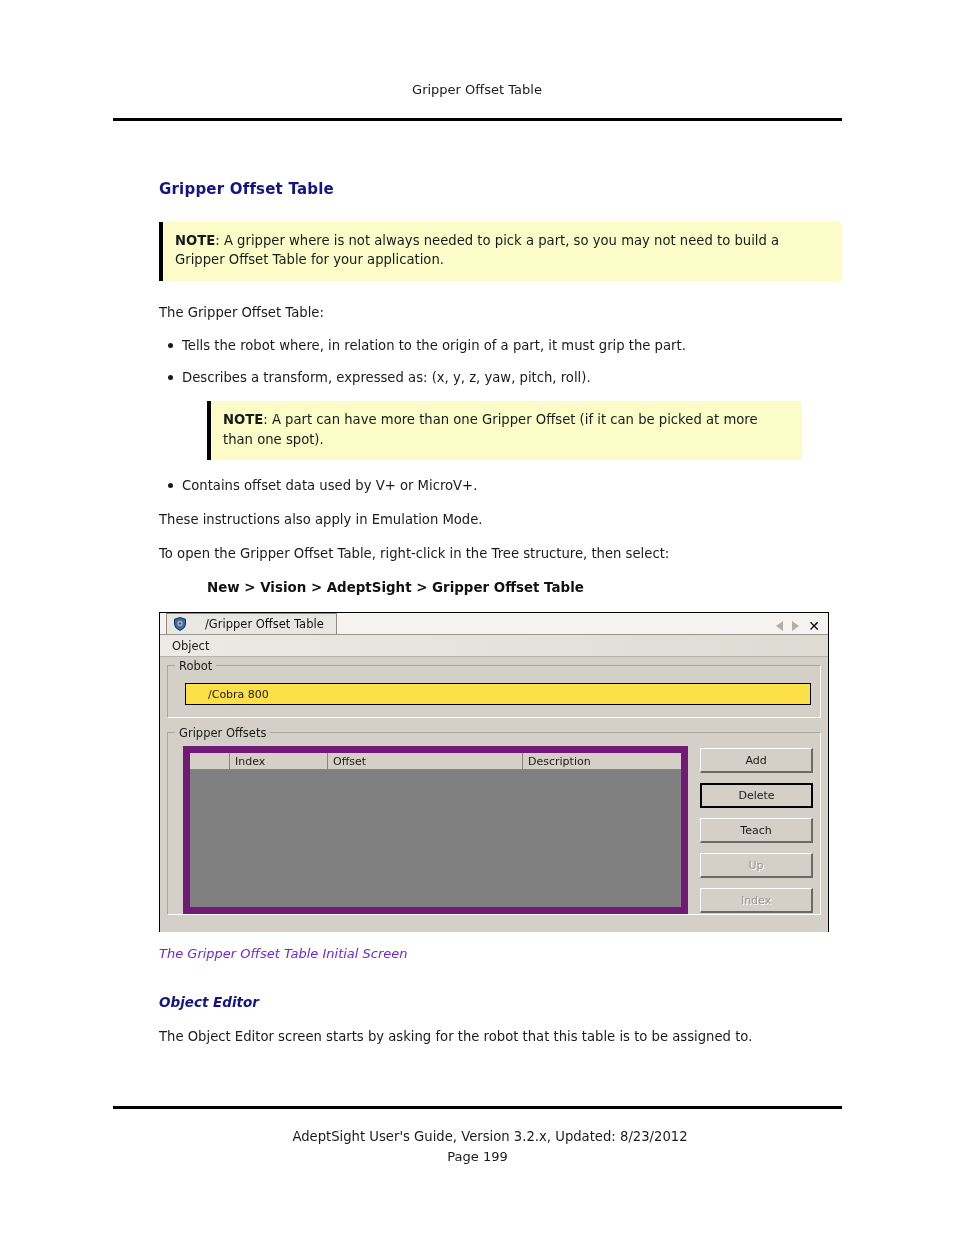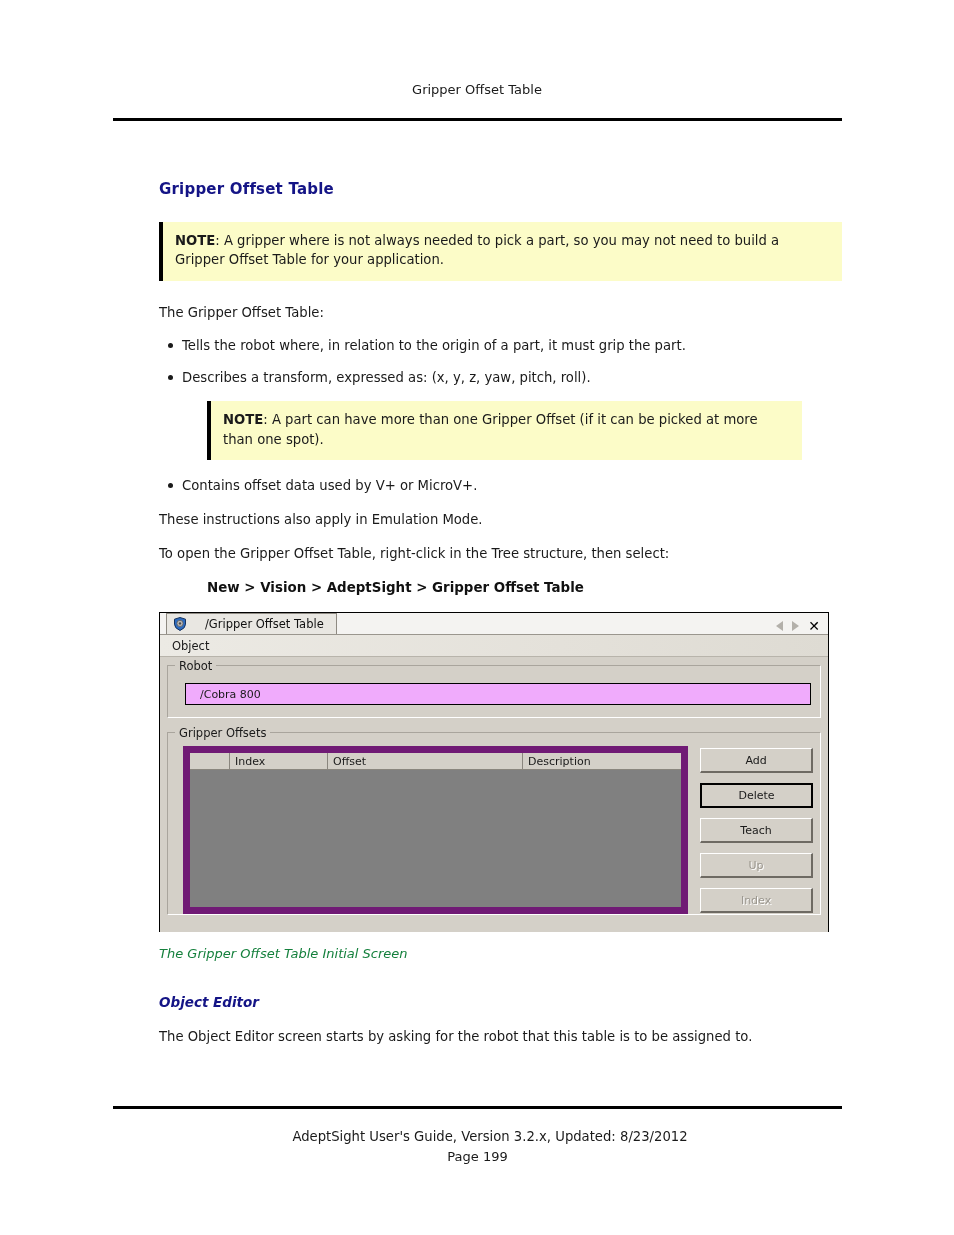--- a/index.html
+++ b/index.html
@@ -93,21 +93,21 @@
   .indent-path {
     font-size: 13.4px;
     font-weight: bold;
     color: #111111;
     margin: 0 0 16px 48px;
   }
 
   .caption {
     font-size: 13px;
     font-style: italic;
-    color: #15803d;
+    color: #6d28d9;
   }
 
   
   .screenshot {
     position: relative;
     width: 670px;
     height: 320px;
     background: #d4d0c8;
     border: 1px solid #000000;
     border-bottom: none;
@@ -188,25 +188,25 @@
     position: absolute;
     top: -7px; left: 7px;
     background: #d4d0c8;
     padding: 0 4px;
     font-size: 11.5px;
     color: #1a1a1a;
   }
 
   .robot-field {
     height: 22px;
-    background: #f0abfc;
+    background: #fde047;
     border: 1px solid #000000;
     display: flex;
     align-items: center;
-    padding-left: 14px;
+    padding-left: 22px;
     font-size: 11px;
     color: #1a1a1a;
     margin: 4px 2px 4px 10px;
   }
 
   
   .offsets-row { display: flex; }
   .offsets-table {
     width: 536px;
     height: 168px;

